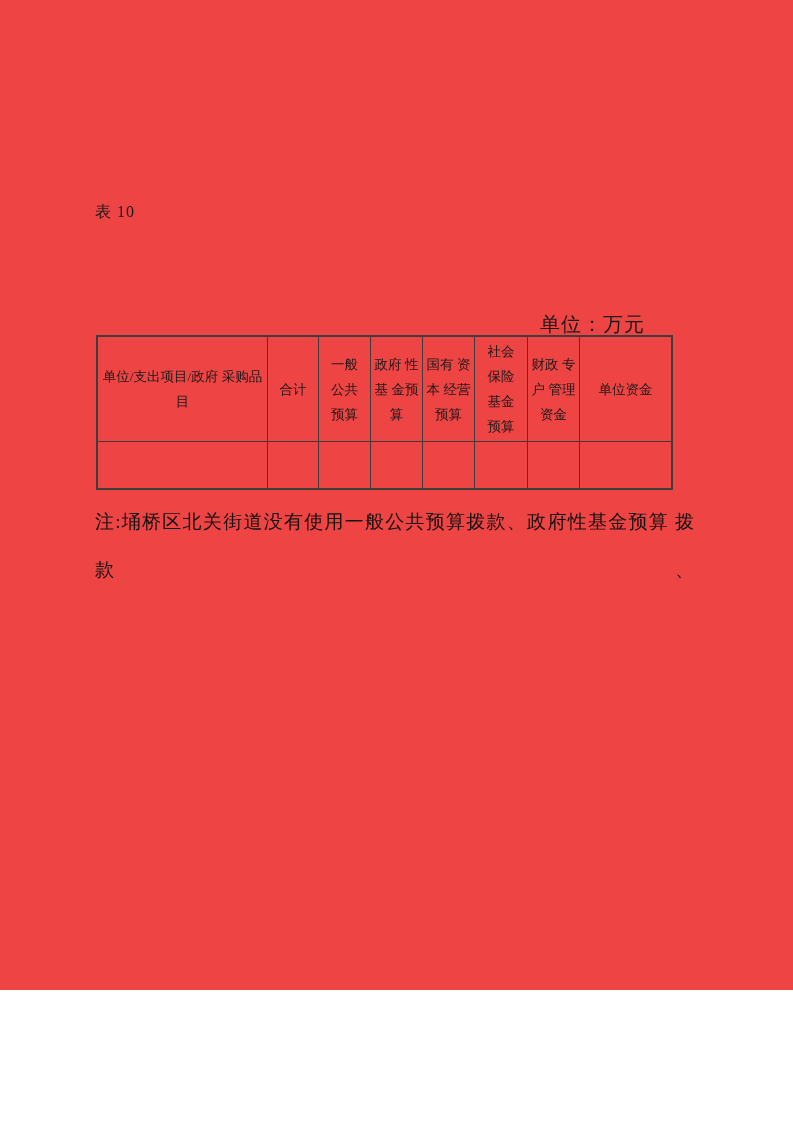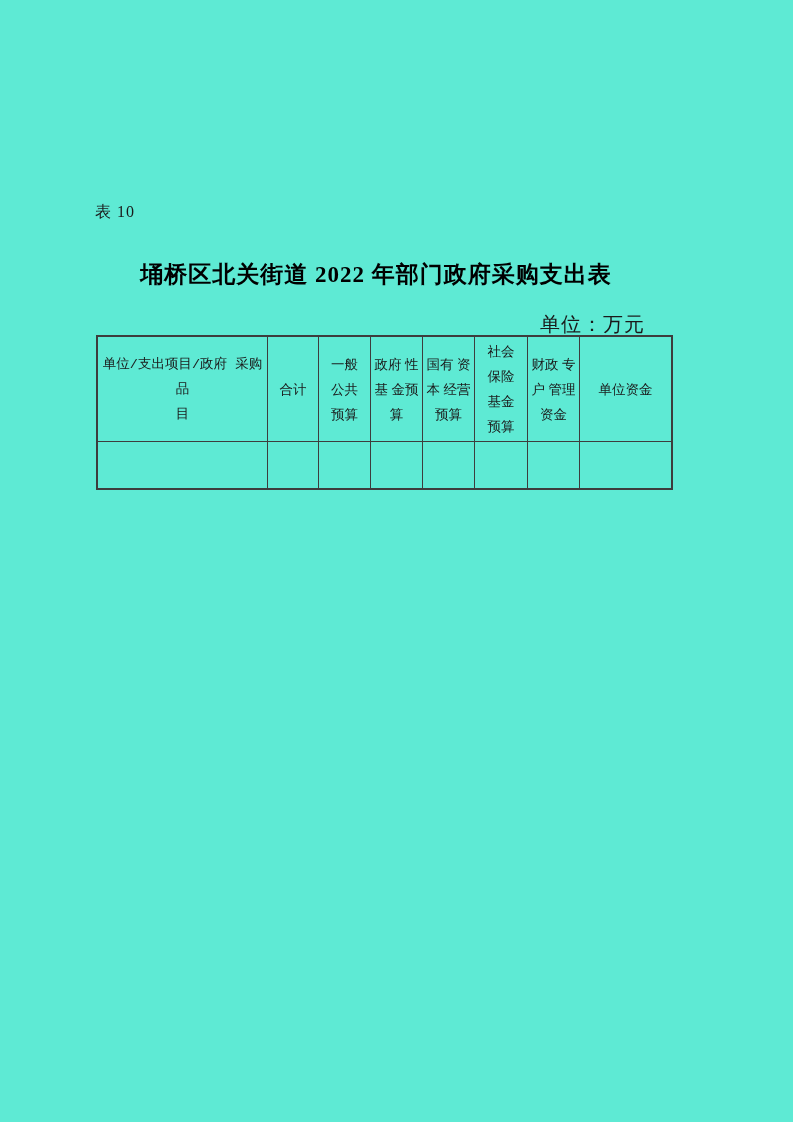--- a/index.html
+++ b/index.html
@@ -10,22 +10,22 @@
   body {
     width: 793px;
     height: 1122px;
     position: relative;
     font-family: "Liberation Serif", "DejaVu Serif", serif;
     color: #1a1a1a;
   }
   .page {
     position: absolute;
     left: 0; top: 0;
-    width: 793px; height: 1122px;
-    background: #5eead4;
+    width: 793px; height: 990px;
+    background: #ef4444;
   }
   .table-label {
     position: absolute;
     left: 95px;
     top: 202px;
     font-size: 16px;
     letter-spacing: 1px;
     color: #1a1a1a;
   }
   .doc-title {
@@ -66,21 +66,21 @@
     font-weight: normal;
     font-size: 13.5px;
     text-align: center;
     vertical-align: middle;
     white-space: pre-line;
     line-height: 25px;
     height: 104px;
     padding: 0 1px;
     color: #1a1a1a;
   }
-  table.budget th.c0 { width: 167px; font-family: Liberation Mono, monospace; }
+  table.budget th.c0 { width: 167px; }
   table.budget th.c1 { width: 48px; }
   table.budget th.c2 { width: 49px; }
   table.budget th.c3 { width: 49px; }
   table.budget th.c4 { width: 49px; }
   table.budget th.c5 { width: 50px; }
   table.budget th.c6 { width: 49px; }
   table.budget th.c7 { width: 89px; }
   table.budget td {
     height: 46px;
     padding: 0;
@@ -101,21 +101,20 @@
     text-align-last: justify;
   }
 </style>
 </head>
 <body>
 
 <div class="page">
 
   <div class="table-label">表 10</div>
 
-  <div class="doc-title">埇桥区北关街道 2022 年部门政府采购支出表</div>
 
   <div class="unit-note">单位：万元</div>
 
   <table class="budget">
     <thead>
       <tr>
         <th class="c0">单位/支出项目/政府 采购品
 目</th>
         <th class="c1">合计</th>
         <th class="c2">一般
@@ -145,15 +144,16 @@
         <td></td>
         <td></td>
         <td></td>
         <td></td>
         <td></td>
       </tr>
     </tbody>
   </table>
 
   <div class="note">
+    <div class="line justify-full">注:埇桥区北关街道没有使用一般公共预算拨款、政府性基金预算 拨款、</div>
   </div>
 
 </div>
 
 </body></html>

